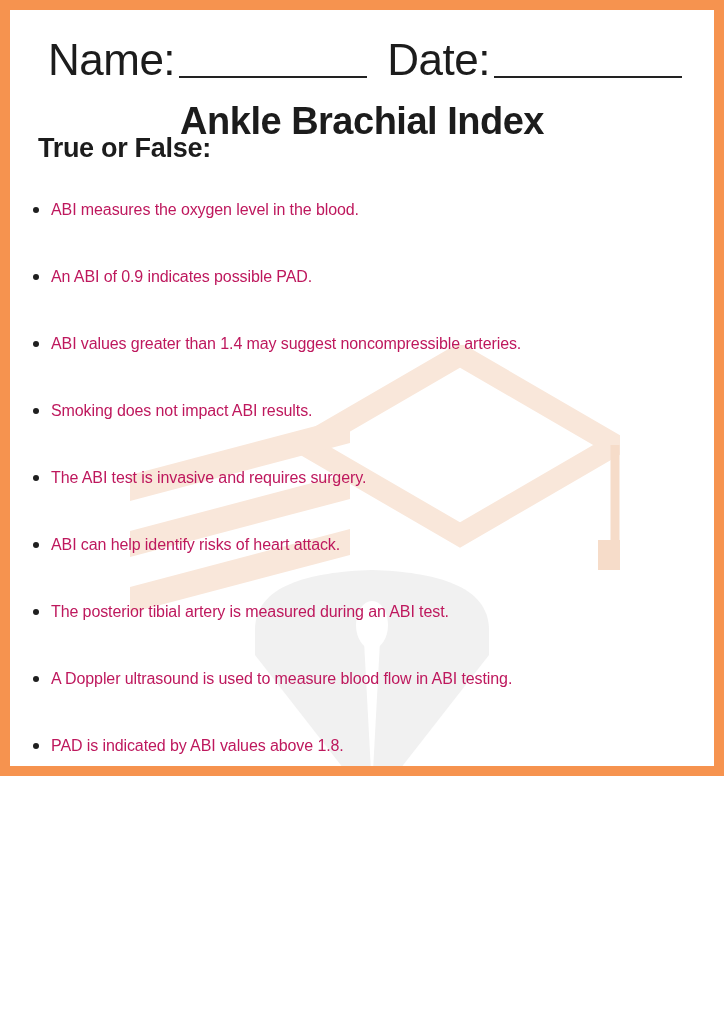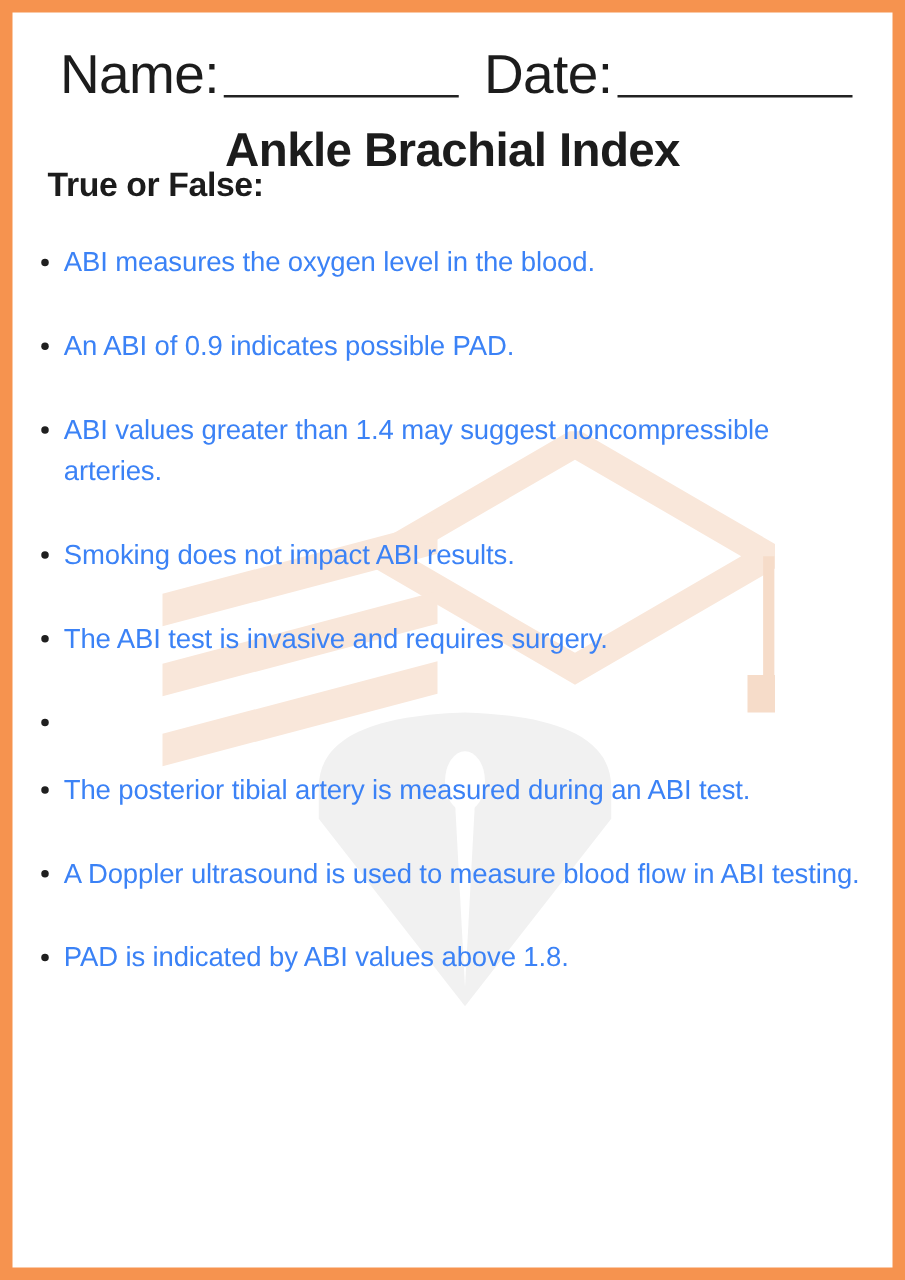--- a/index.html
+++ b/index.html
@@ -4,21 +4,21 @@
 <style>
   * { margin: 0; padding: 0; box-sizing: border-box; }
   html, body { background: #ffffff; }
   body {
     width: 724px; height: 1024px;
     font-family: "Liberation Sans", sans-serif;
     color: #1c1c1c;
   }
   .page {
     position: relative;
-    width: 724px; height: 1024px;
+    width: 724px; height: 776px;
     background: #ffffff;
     border: 10px solid #F6934F;
     overflow: hidden;
   }
   
   .watermark {
     position: absolute; left: 100px; top: 335px;
     width: 510px; height: 470px;
     z-index: 0; pointer-events: none;
   }
@@ -47,24 +47,24 @@
     position: absolute; top: 122px; left: 28px;
     font-size: 27px; line-height: 32px;
     font-weight: 700; letter-spacing: -0.3px;
   }
   .statements {
     position: absolute; top: 183px; left: 23px; right: 26px;
     list-style: none;
   }
   .statements li {
     display: flex; gap: 12px;
-    font-size: 22px; line-height: 33px;
+    font-size: 16px; line-height: 33px;
     letter-spacing: -0.1px;
     margin-bottom: 34px;
-    color: #3b82f6;
+    color: #be185d;
   }
   .statements .dot {
     flex: 0 0 auto;
     width: 6px; height: 6px; border-radius: 50%;
     background: #1f1f1f;
     margin-top: 14px;
   }
 </style>
 </head>
 <body>
@@ -117,20 +117,21 @@
       <li>
         <span class="dot"></span>
         <span>Smoking does not impact ABI results.</span>
       </li>
       <li>
         <span class="dot"></span>
         <span>The ABI test is invasive and requires surgery.</span>
       </li>
       <li>
         <span class="dot"></span>
+        <span>ABI can help identify risks of heart attack.</span>
       </li>
       <li>
         <span class="dot"></span>
         <span>The posterior tibial artery is measured during an ABI test.</span>
       </li>
       <li>
         <span class="dot"></span>
         <span>A Doppler ultrasound is used to measure blood flow in ABI testing.</span>
       </li>
       <li>

